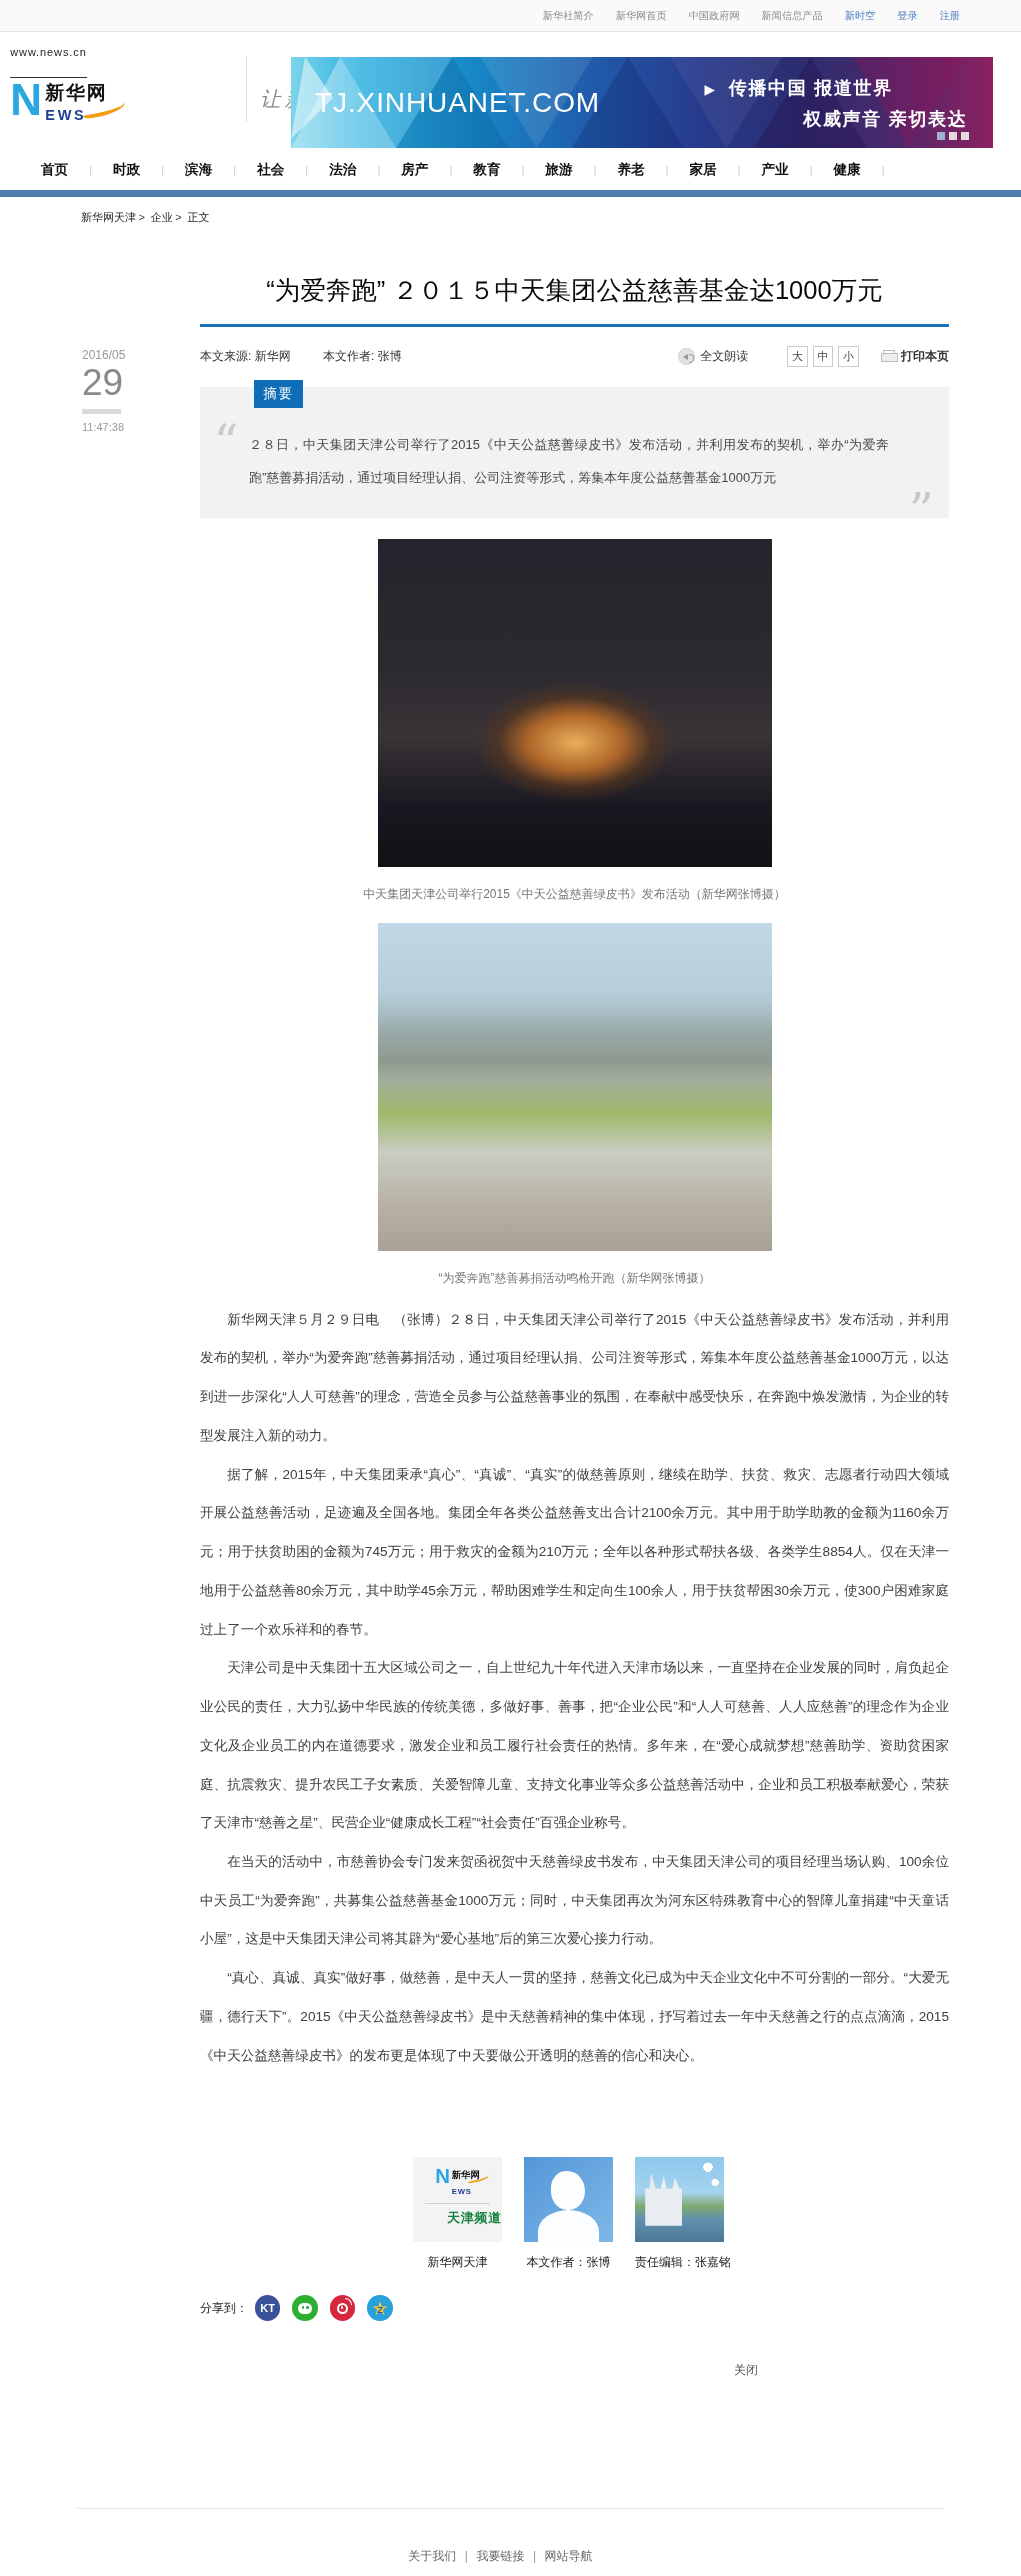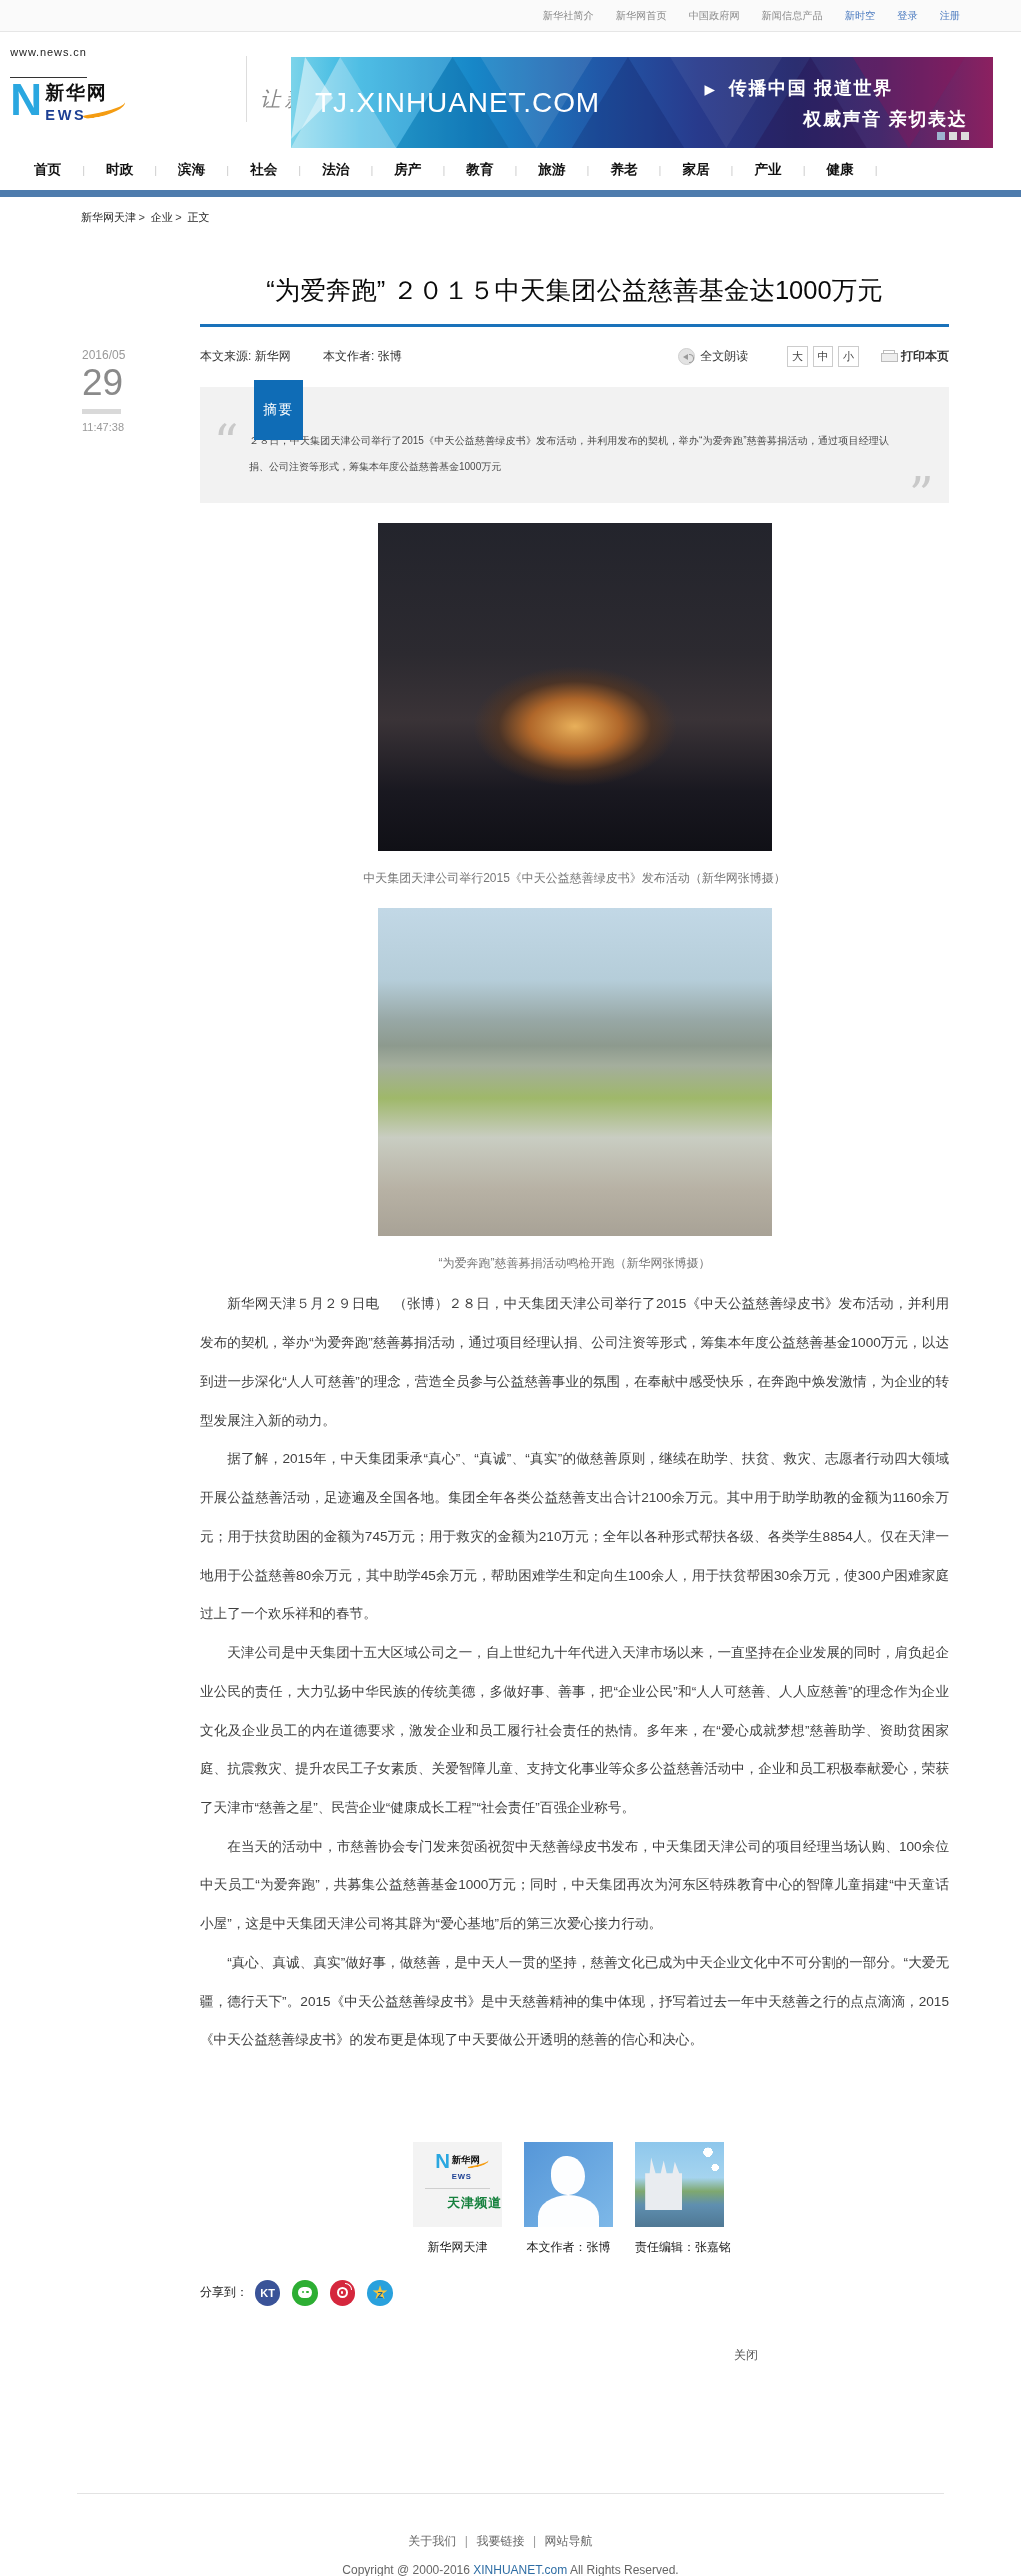--- a/index.html
+++ b/index.html
@@ -50,21 +50,21 @@
     color:#fff; font-size:28px; letter-spacing:0.9px; font-weight:400; }
   .banner-line1 { position:absolute; right:100px; top:19px; color:#fff; font-size:18px; font-weight:bold; letter-spacing:1.7px; }
   .banner-arrow { font-size:13.6px; margin-right:12px; }
   .banner-line2 { position:absolute; right:25.5px; top:50px; color:#fff; font-size:18px; font-weight:bold; letter-spacing:1.7px; }
   .banner-dots { position:absolute; right:24px; bottom:8.5px; display:flex; }
   .banner-dots span { width:7.7px; height:7.7px; margin-left:4.3px; }
   .dot-active { background:#9db4d0; }
   .dot-idle { background:#dcdcdc; }
 
   
-  .nav { height:41px; display:flex; align-items:center; padding-left:13px; background:#fff; }
+  .nav { height:41px; display:flex; align-items:center; padding-left:20px; background:#fff; }
   .nav-unit { display:flex; align-items:center; }
   .nav-item { font-size:13.6px; font-weight:bold; color:#111; padding:0 21px; cursor:pointer; }
   .nav-sep { color:#ccc; font-size:11px; }
   .nav-strip { height:6.8px; background:#4e7cad; }
 
   
   .breadcrumb { padding:13.6px 0 0 81px; font-size:11px; color:#222; height:31px; }
   .crumb { cursor:pointer; color:#222; }
   .crumb-sep { color:#444; margin:0 2.6px; }
 
@@ -92,26 +92,26 @@
     border:0.9px solid #9a9a9a; border-left:none; border-radius:0 5.1px 5.1px 0; }
   .fontsize-group { display:flex; margin:0 22px 0 34px; }
   .fs-btn { width:20.4px; height:20.4px; border:0.9px solid #ccc; background:#fff; color:#444;
     font-size:11px; display:flex; align-items:center; justify-content:center; margin-left:5.1px; cursor:pointer; }
   .printbtn { display:flex; align-items:center; cursor:pointer; color:#333;font-weight:bold; }
   .printer { width:15.3px; height:12.8px; position:relative; margin-right:5.1px; }
   .printer::before { content:""; position:absolute; left:2.6px; top:0; width:10.2px; height:4.3px; border:0.9px solid #bbb; background:#fff; }
   .printer::after { content:""; position:absolute; left:0; top:3.4px; width:15.3px; height:6.8px; border:0.9px solid #bbb; background:#eee; }
 
   .summary { margin-top:20.4px; background:#f2f2f2; position:relative; padding:41px 60px 24px 49px; }
-  .summary-tab { position:absolute; left:54px; top:-6.8px; width:49px; height:60px; background:#0f6cb6;
+  .summary-tab { position:absolute; left:54px; top:-6.8px; width:49px; height:28px; background:#0f6cb6;
     color:#fff; font-size:13.6px; display:flex; align-items:center; justify-content:center; letter-spacing:1.7px; }
   .q { font-family:"DejaVu Serif",serif; font-size:49px; color:#c9c9c9; line-height:0; position:absolute; }
   .q-open { left:13.6px; top:56px; }
   .q-close { right:15.3px; bottom:6.8px; }
-  .summary-text { font-size:10px; color:#4a4a4a; line-height:2.55; text-align:justify; }
+  .summary-text { font-size:13px; color:#4a4a4a; line-height:2.55; text-align:justify; }
 
   .photo { width:394px; height:328px; margin:20.4px auto 0; }
   .photo-1 { background:
       radial-gradient(ellipse 102px 60px at 50% 62%, #e8b05a 0%, #b0672a 45%, rgba(90,55,30,.6) 75%, rgba(40,30,28,0) 100%),
       linear-gradient(180deg,#23242c 0%,#2c2a30 40%,#3a3337 60%,#191820 82%,#101016 100%); }
   .photo-2 { background:
       linear-gradient(180deg,#c2d8e6 0%,#b5cdd9 22%,#98a8a6 34%,#8d9a8e 42%,#a4ae9d 48%,#9fb86a 58%,#c9cdc2 70%,#b7b1a4 86%,#a8a296 100%); }
   .caption { margin-top:19px; text-align:center; font-size:12px; color:#777; }
 
   .body-text { margin-top:13.6px; }

